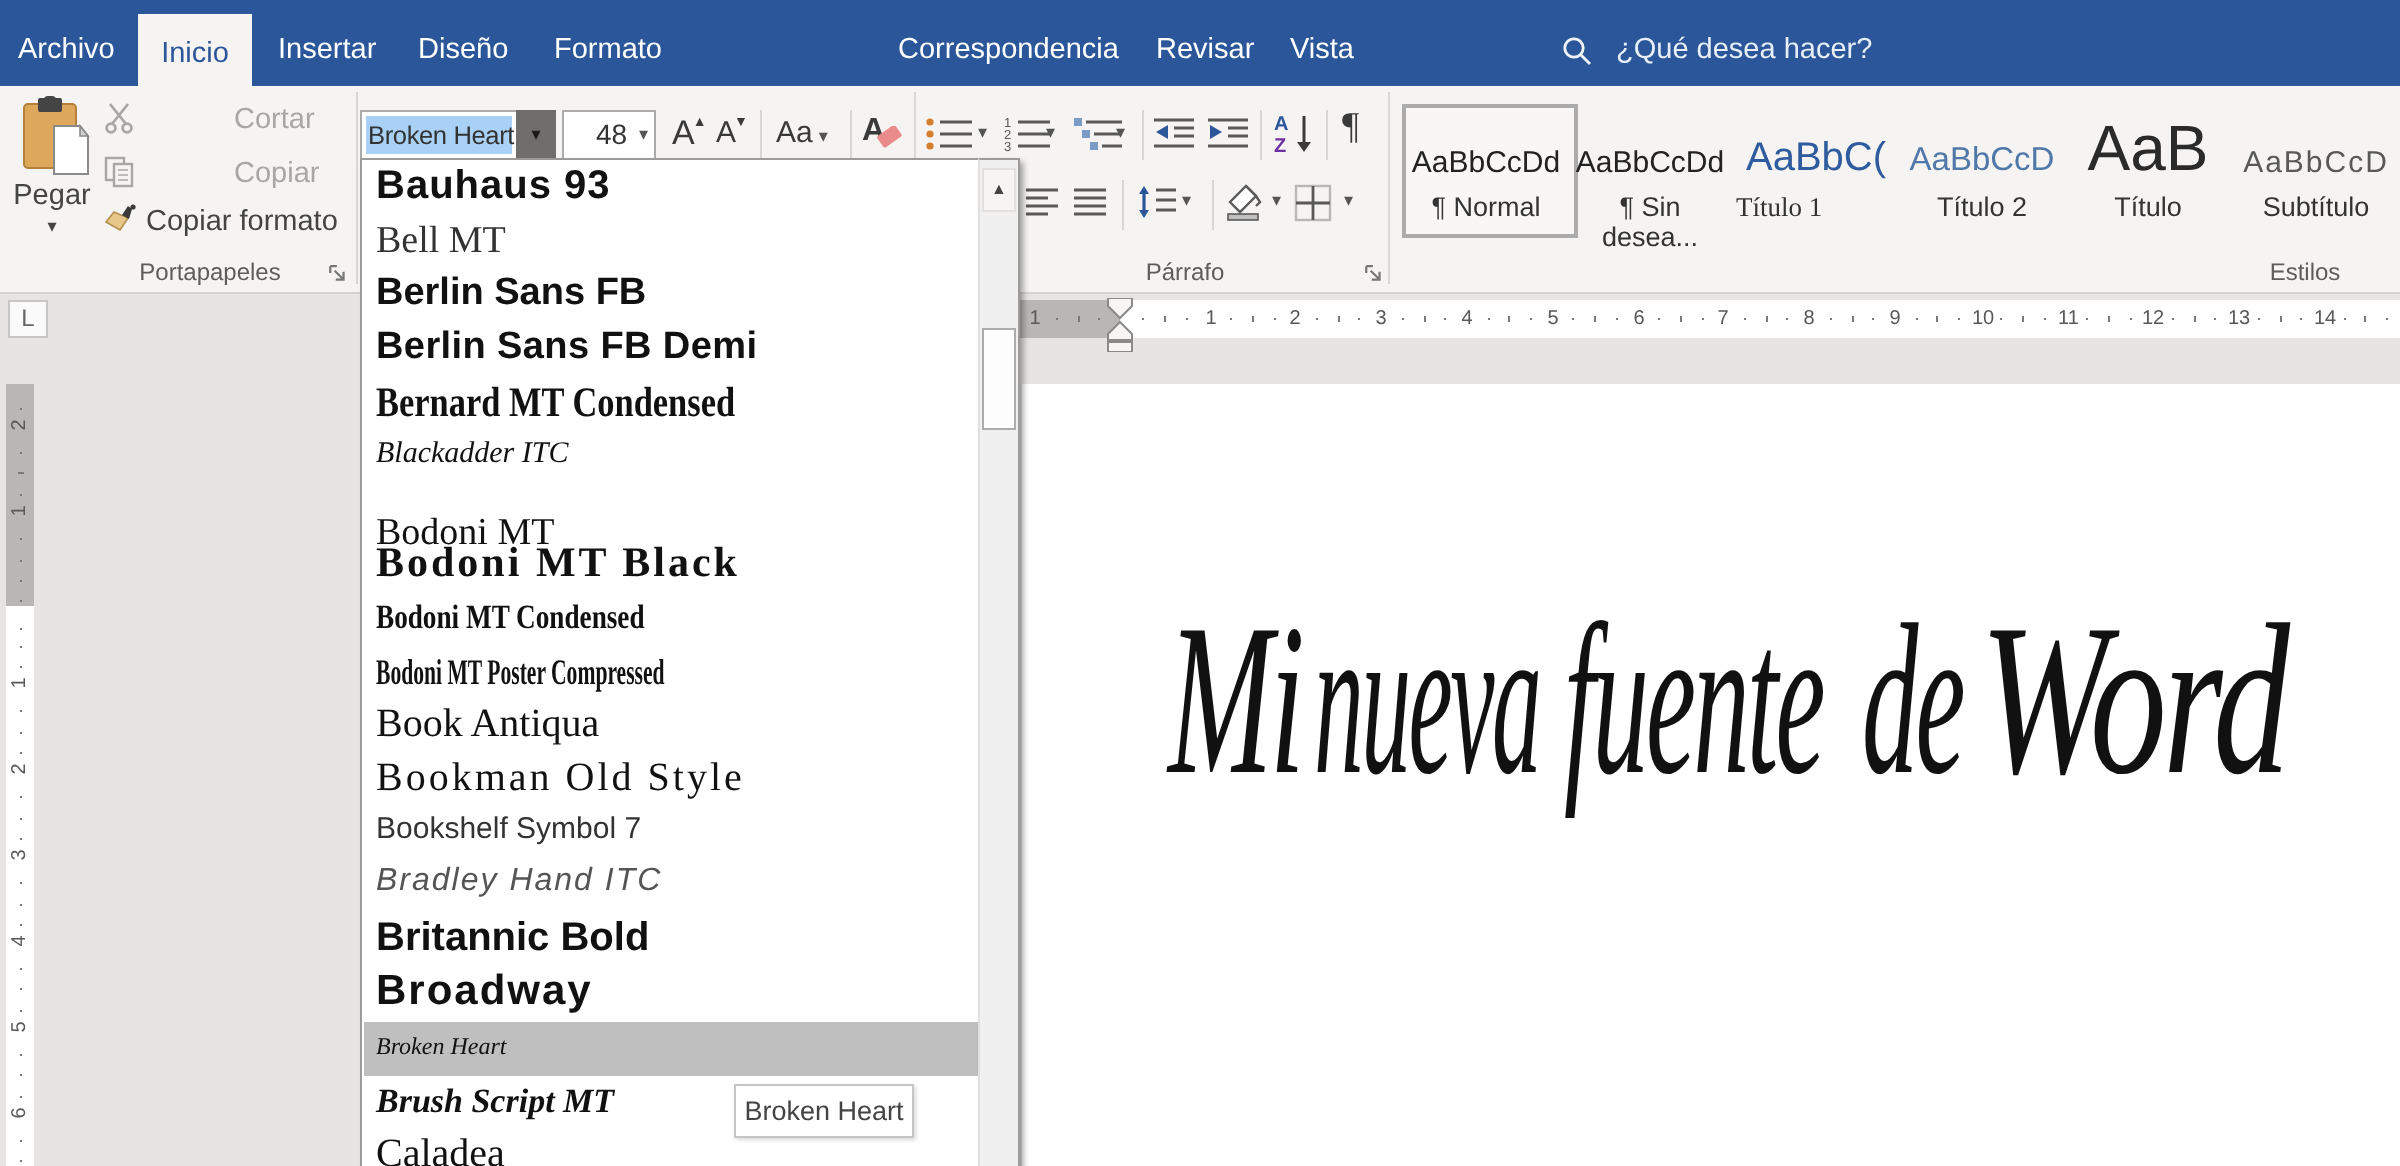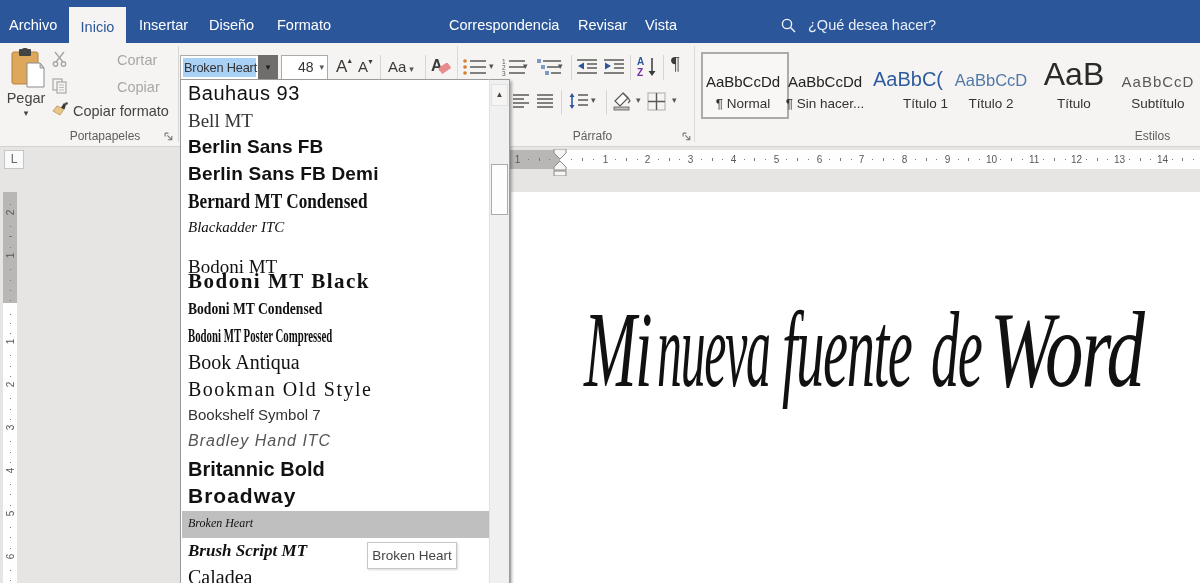--- a/index.html
+++ b/index.html
@@ -361,25 +361,25 @@
     </svg>
     <div class="sepv" style="left:694px;top:46px;height:96px;background:#dcdad8;"></div>
 
     <div class="abs" style="left:701px;top:52px;width:84px;height:63px;border:2px solid #ababab;background:#f8f7f6;"></div>
     <div class="abs" style="left:701px;top:52px;width:84px;height:63px;">
       <div style="position:absolute;left:0;top:21px;width:84px;text-align:center;font-size:15px;color:#222;">AaBbCcDd</div>
       <div style="position:absolute;left:0;top:44px;width:84px;text-align:center;font-size:13.5px;color:#333;">¶ Normal</div>
     </div>
     <div class="abs" style="left:785px;top:52px;width:80px;height:63px;">
       <div style="position:absolute;left:0;top:21px;width:80px;text-align:center;font-size:15px;color:#222;">AaBbCcDd</div>
-      <div style="position:absolute;left:0;top:44px;width:80px;text-align:center;font-size:13.5px;color:#333;">¶ Sin hacer...</div>
+      <div style="position:absolute;left:0;top:44px;width:80px;text-align:center;font-size:13.5px;color:#333;">¶ Sin desea...</div>
     </div>
     <div class="abs" style="left:868px;top:52px;width:80px;height:63px;">
       <div style="position:absolute;left:0;top:16px;width:80px;text-align:center;font-size:20px;color:#2e5c9e;">AaBbC(</div>
-      <div style="position:absolute;left:0;top:44px;width:80px;text-align:right;font-size:13.5px;color:#333;">Título 1</div>
+      <div style="position:absolute;left:0;top:44px;width:80px;text-align:left;font-size:13.5px;color:#333;font-family:Liberation Serif, serif;">Título 1</div>
     </div>
     <div class="abs" style="left:951px;top:52px;width:80px;height:63px;">
       <div style="position:absolute;left:0;top:19px;width:80px;text-align:center;font-size:16.5px;color:#5078a8;">AaBbCcD</div>
       <div style="position:absolute;left:0;top:44px;width:80px;text-align:center;font-size:13.5px;color:#333;">Título 2</div>
     </div>
     <div class="abs" style="left:1034px;top:52px;width:80px;height:63px;">
       <div style="position:absolute;left:0;top:4px;width:80px;text-align:center;font-size:32px;color:#2a2a2a;">AaB</div>
       <div style="position:absolute;left:0;top:44px;width:80px;text-align:center;font-size:13.5px;color:#333;">Título</div>
     </div>
     <div class="abs" style="left:1117px;top:52px;width:82px;height:63px;">
@@ -390,21 +390,21 @@
   </div>
 
   <div id="ddpanel" class="abs">
     <div id="hl"></div>
   </div>
   <div id="ddscroll" class="abs">
     <div style="position:absolute;left:1px;top:4px;width:15px;height:20px;background:#f6f5f4;border:1px solid #e3e1df;text-align:center;line-height:20px;font-size:8px;color:#444;">▲</div>
     <div style="position:absolute;left:1px;top:84px;width:15px;height:49px;background:#fdfdfd;border:1px solid #ababab;"></div>
   </div>
   <div id="fontlist">
-    <div class="fl" style="top:82px;font-size:20px;font-weight:normal;letter-spacing:0.5px;">Bauhaus 93</div>
+    <div class="fl" style="top:82px;font-size:20px;font-weight:bold;letter-spacing:0.5px;">Bauhaus 93</div>
     <div class="fl" style="top:110px;font-size:19px;font-family:'Liberation Serif',serif;color:#333;">Bell MT</div>
     <div class="fl" style="top:136px;font-size:19px;font-weight:bold;text-align:center;">Berlin Sans FB</div>
     <div class="fl" style="top:163px;font-size:19px;font-weight:bold;letter-spacing:0.2px;">Berlin Sans FB Demi</div>
     <div class="fl" style="top:189px;font-size:21px;font-weight:bold;font-family:'Liberation Serif',serif;transform:scaleX(0.82);">Bernard MT Condensed</div>
     <div class="fl" style="top:219px;font-size:15px;font-style:italic;font-family:'Liberation Serif',serif;">Blackadder ITC</div>
     <div class="fl" style="top:256px;font-size:19px;font-family:'Liberation Serif',serif;">Bodoni MT</div>
     <div class="fl" style="top:269px;font-size:21px;font-weight:bold;font-family:'Liberation Serif',serif;letter-spacing:1.5px;">Bodoni MT Black</div>
     <div class="fl" style="top:299px;font-size:17px;font-weight:bold;font-family:'Liberation Serif',serif;transform:scaleX(0.8);">Bodoni MT Condensed</div>
     <div class="fl" style="top:326px;font-size:18px;font-weight:bold;font-family:'Liberation Serif',serif;transform:scaleX(0.6);">Bodoni MT Poster Compressed</div>
     <div class="fl" style="top:351px;font-size:20px;font-family:'Liberation Serif',serif;">Book Antiqua</div>

